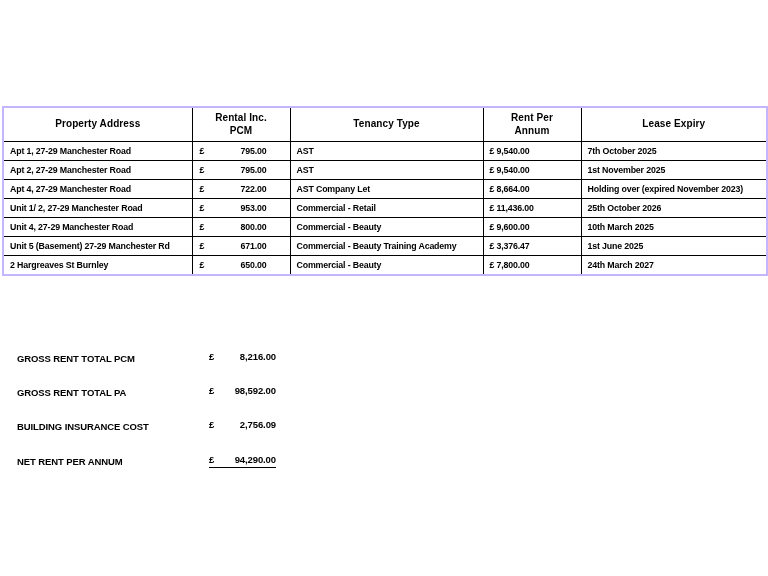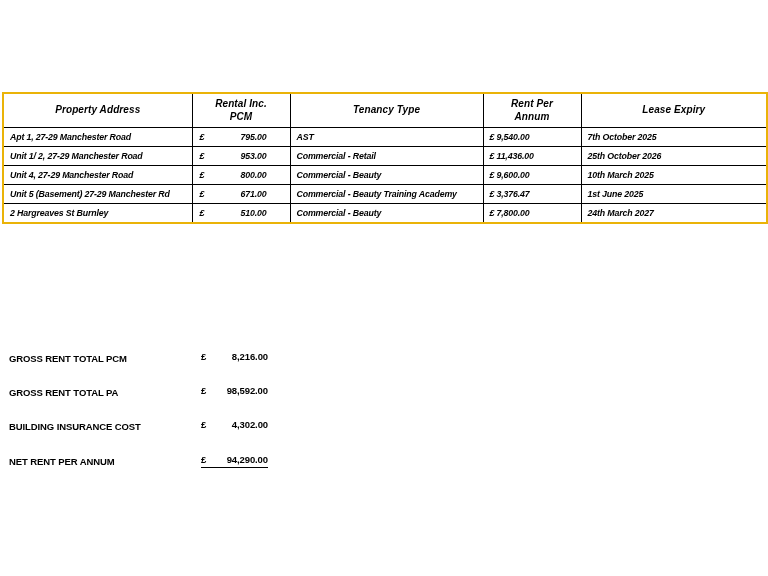--- a/index.html
+++ b/index.html
@@ -13,26 +13,25 @@
     height: 576px;
     background: #ffffff;
     font-family: "Liberation Sans", sans-serif;
     color: #000000;
     font-weight: bold;
     overflow: hidden;
   }
   table.rent {
     position: absolute;
     left: 2px;
-    top: 92px;
+    top: 106px;
     width: 764px;
     border-collapse: collapse;
     table-layout: fixed;
-    border: 2px solid #eab308;
-    font-style: italic;
+    border: 2px solid #c4b5fd;
   }
   table.rent th, table.rent td {
     border: 1px solid #000000;
     overflow: hidden;
     vertical-align: middle;
   }
   table.rent th {
     height: 33px;
     font-size: 10px;
     line-height: 1.25;
@@ -50,21 +49,21 @@
     margin-top: 20px;
   }
   .pcm-in {
     display: flex;
     justify-content: space-between;
     align-items: center;
     padding: 0 21px 0 1px;
   }
   .summary-row {
     position: absolute;
-    left: 4px;
+    left: 12px;
     width: 320px;
     height: 14px;
   }
   .summary-label {
     position: absolute;
     left: 5px;
     top: 0;
     font-size: 9.5px;
     letter-spacing: -0.1px;
     white-space: nowrap;
@@ -115,20 +114,44 @@
             <div class="pcm-in">
               <span>£</span>
               <span>795.00</span>
             </div>
           </td>
         <td>AST</td>
         <td>£ 9,540.00</td>
         <td>7th October 2025</td>
       </tr>
       <tr>
+        <td>Apt 2, 27-29 Manchester Road</td>
+        <td>
+            <div class="pcm-in">
+              <span>£</span>
+              <span>795.00</span>
+            </div>
+          </td>
+        <td>AST</td>
+        <td>£ 9,540.00</td>
+        <td>1st November 2025</td>
+      </tr>
+      <tr>
+        <td>Apt 4, 27-29 Manchester Road</td>
+        <td>
+            <div class="pcm-in">
+              <span>£</span>
+              <span>722.00</span>
+            </div>
+          </td>
+        <td>AST Company Let</td>
+        <td>£ 8,664.00</td>
+        <td>Holding over (expired November 2023)</td>
+      </tr>
+      <tr>
         <td>Unit 1/ 2, 27-29 Manchester Road</td>
         <td>
             <div class="pcm-in">
               <span>£</span>
               <span>953.00</span>
             </div>
           </td>
         <td>Commercial - Retail</td>
         <td>£ 11,436.00</td>
         <td>25th October 2026</td>
@@ -155,21 +178,21 @@
           </td>
         <td>Commercial - Beauty Training Academy</td>
         <td>£ 3,376.47</td>
         <td>1st June 2025</td>
       </tr>
       <tr>
         <td>2 Hargreaves St Burnley</td>
         <td>
             <div class="pcm-in">
               <span>£</span>
-              <span>510.00</span>
+              <span>650.00</span>
             </div>
           </td>
         <td>Commercial - Beauty</td>
         <td>£ 7,800.00</td>
         <td>24th March 2027</td>
       </tr>
     </tbody>
   </table>
 
   <div class="summary-row" style="top:353px">
@@ -185,21 +208,21 @@
     <span class="summary-amount">
         <span>£</span>
         <span>98,592.00</span>
       </span>
   </div>
 
   <div class="summary-row" style="top:421px">
     <span class="summary-label">BUILDING INSURANCE COST</span>
     <span class="summary-amount">
         <span>£</span>
-        <span>4,302.00</span>
+        <span>2,756.09</span>
       </span>
   </div>
 
   <div class="summary-row" style="top:456px">
     <span class="summary-label">NET RENT PER ANNUM</span>
     <span class="summary-amount underline">
         <span>£</span>
         <span>94,290.00</span>
       </span>
   </div>

